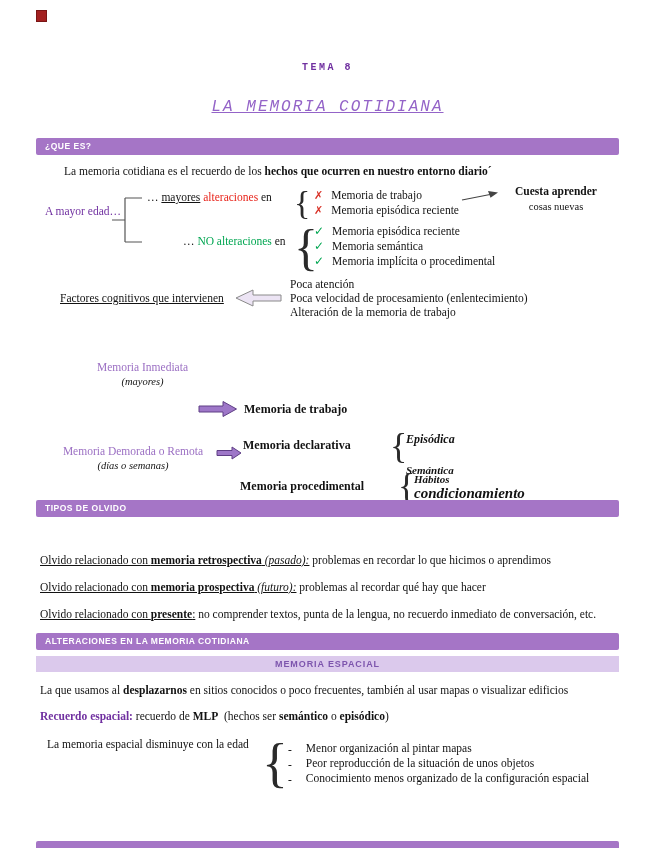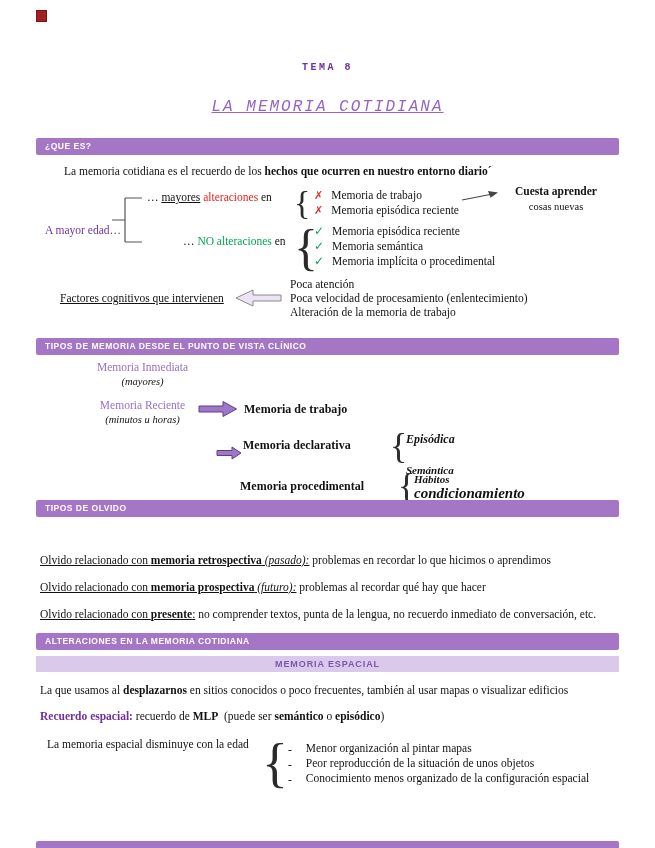--- a/index.html
+++ b/index.html
@@ -40,21 +40,21 @@
 
   <div class="title" style="top:62px;font-size:10px;letter-spacing:2.5px;">TEMA 8</div>
   <div class="title i u" style="top:98px;font-size:16px;letter-spacing:2px;color:#9464c8;font-weight:normal;">LA MEMORIA COTIDIANA</div>
 
   <div class="bar" style="top:138px;">¿QUE ES?</div>
 
   <div class="abs t" style="left:40px;top:164px;margin-left:24px;">
     <span>La memoria cotidiana es el recuerdo de los </span><span class="b">hechos que ocurren en nuestro entorno diario´</span>
   </div>
 
-  <div class="abs t dkpurple" style="left:45px;top:223px;">A mayor edad…</div>
+  <div class="abs t dkpurple" style="left:45px;top:204px;">A mayor edad…</div>
 
   <div class="abs" style="left:112px;top:192px;">
     <svg width="32" height="54" viewBox="0 0 32 54">
       <path d="M0,28 H13 M13,6 V50 M13,6 H30 M13,50 H30" stroke="#555" stroke-width="1.2" fill="none"></path>
     </svg>
   </div>
 
   <div class="abs t" style="left:147px;top:190px;">
     <span>… </span><span class="u">mayores</span><span> </span><span class="red">alteraciones</span><span> en</span>
   </div>
@@ -107,38 +107,37 @@
     <svg width="48" height="20" viewBox="0 0 48 20">
       <path d="M47,7 L19,7 L19,2 L2,10 L19,18 L19,13 L47,13 Z" fill="#ece4f4" stroke="#8a8a8a" stroke-width="1"></path>
     </svg>
   </div>
   <div class="abs rowlist" style="left:290px;top:277px;">
     <div class="t" style="height:14px;line-height:14px;">Poca atención</div>
     <div class="t" style="height:14px;line-height:14px;">Poca velocidad de procesamiento (enlentecimiento)</div>
     <div class="t" style="height:14px;line-height:14px;">Alteración de la memoria de trabajo</div>
   </div>
 
-  <div class="bar" style="top:338px;">TIPOS DE MEMORIA DESDE EL PUNTO DE VISTA CLÍNICO</div>
 
   <div class="abs center" style="left:60px;top:360px;width:165px;">
     <div class="t purple" style="white-space:nowrap;">Memoria Inmediata</div>
     <div class="t i" style="font-size:10.5px;line-height:13px;">(mayores)</div>
   </div>
 
-  <div class="abs center" style="left:60px;top:398px;width:165px;">
-    <div class="t purple" style="white-space:nowrap;">Memoria Reciente</div>
-    <div class="t i" style="font-size:10.5px;line-height:13px;">(minutos u horas)</div>
-  </div>
   <div class="abs" style="left:198px;top:400px;">
     <svg width="40" height="18" viewBox="0 0 40 18">
       <path d="M1,6 L25,6 L25,1.5 L38.5,9 L25,16.5 L25,12 L1,12 Z" fill="#9e77c8" stroke="#5f3e85" stroke-width="1"></path>
     </svg>
   </div>
   <div class="abs t b" style="left:244px;top:402px;font-size:12px;">Memoria de trabajo</div>
 
+  <div class="abs center" style="left:38px;top:444px;width:190px;">
+    <div class="t purple" style="white-space:nowrap;">Memoria Demorada o Remota</div>
+    <div class="t i" style="font-size:10.5px;line-height:13px;">(días o semanas)</div>
+  </div>
   <div class="abs" style="left:216px;top:446px;">
     <svg width="26" height="14" viewBox="0 0 26 14">
       <path d="M1,4.5 L16,4.5 L16,1 L25,7 L16,13 L16,9.5 L1,9.5 Z" fill="#9e77c8" stroke="#5f3e85" stroke-width="1"></path>
     </svg>
   </div>
 
   <div class="abs t b" style="left:243px;top:438px;font-size:12px;">Memoria declarativa</div>
   <div class="brace" style="left:390px;top:428px;font-size:36px;line-height:36px;">{</div>
   <div class="abs rowlist" style="left:406px;top:432px;">
     <div class="t b i" style="height:14px;line-height:14px;font-size:12px;">Episódica</div>
@@ -166,21 +165,21 @@
   </div>
 
   <div class="bar" style="top:633px;">ALTERACIONES EN LA MEMORIA COTIDIANA</div>
   <div class="subbar" style="top:656px;">MEMORIA ESPACIAL</div>
 
   <div class="abs t" style="left:40px;top:683px;">
     <span>La que usamos al </span><span class="b">desplazarnos</span><span> en sitios conocidos o poco frecuentes, también al usar mapas o visualizar edificios</span>
   </div>
 
   <div class="abs t" style="left:40px;top:709px;">
-    <span class="b dkpurple">Recuerdo espacial:</span><span> recuerdo de </span><span class="b">MLP</span><span style="white-space:pre;">  (puede ser </span><span class="b">semántico</span><span> o </span><span class="b">episódico</span><span>)</span>
+    <span class="b dkpurple">Recuerdo espacial:</span><span> recuerdo de </span><span class="b">MLP</span><span style="white-space:pre;">  (hechos ser </span><span class="b">semántico</span><span> o </span><span class="b">episódico</span><span>)</span>
   </div>
 
   <div class="abs t" style="left:47px;top:737px;">La memoria espacial disminuye con la edad</div>
   <div class="brace" style="left:262px;top:736px;font-size:54px;line-height:54px;">{</div>
   <div class="abs rowlist" style="left:288px;top:741px;">
     <div class="row" style="gap:14px;">
       <span class="dash">-</span>
       <span class="t">Menor organización al pintar mapas</span>
     </div>
     <div class="row" style="gap:14px;">

